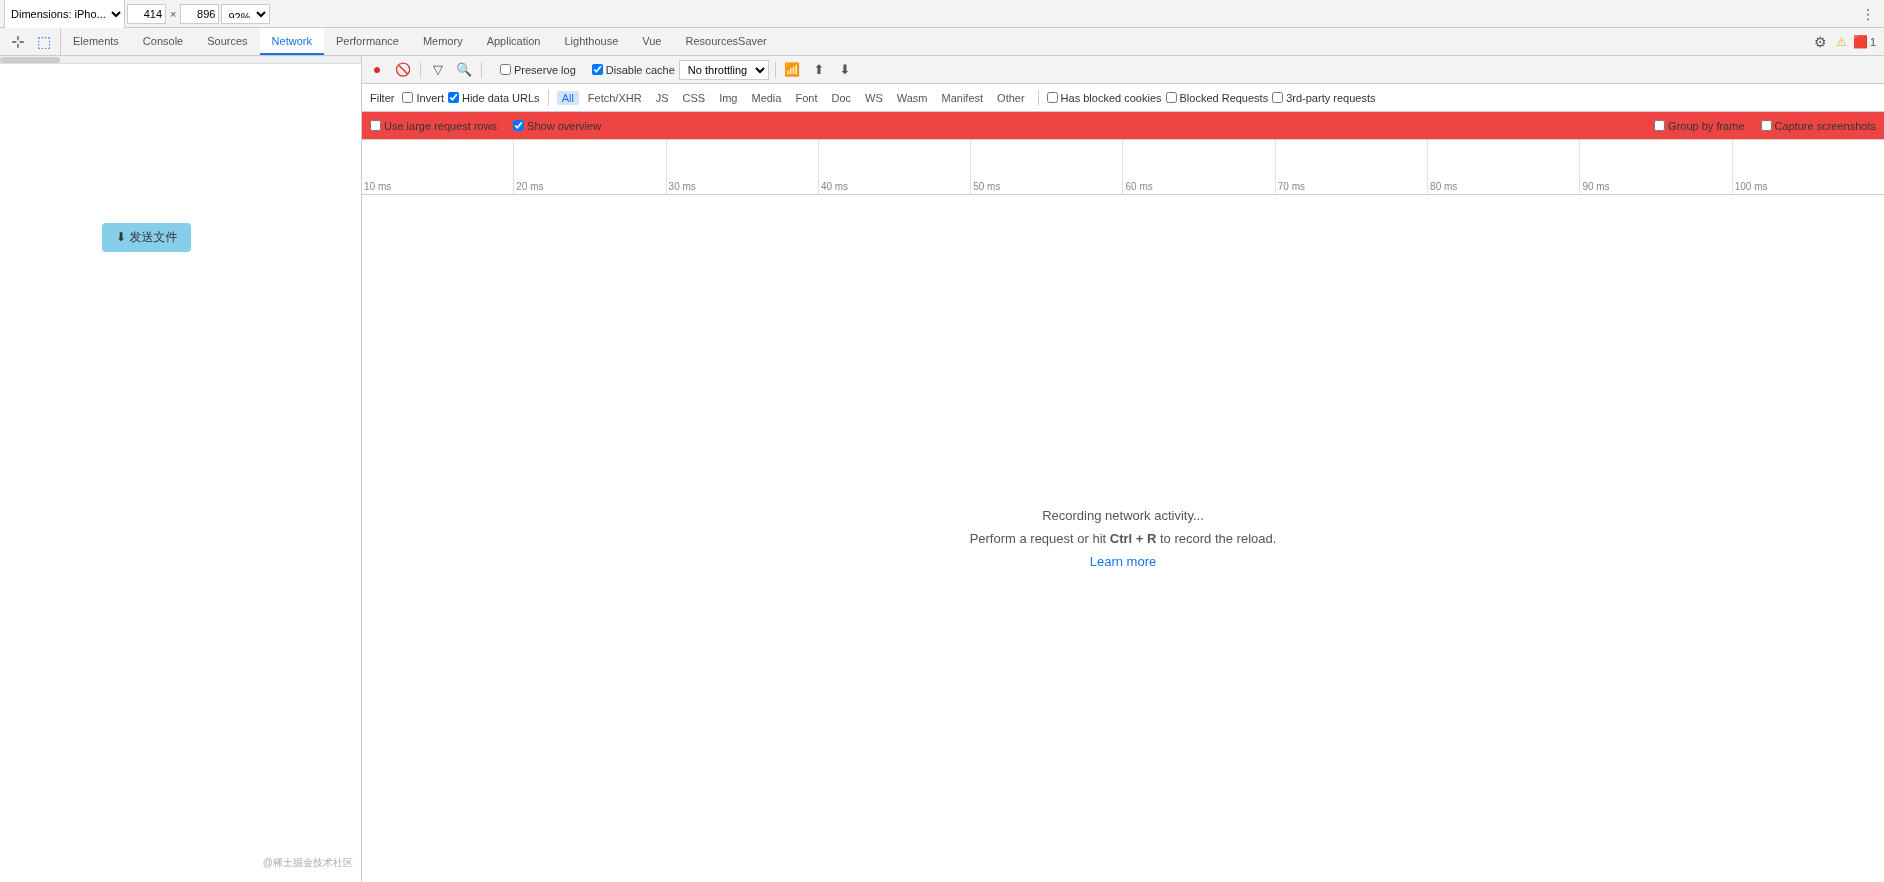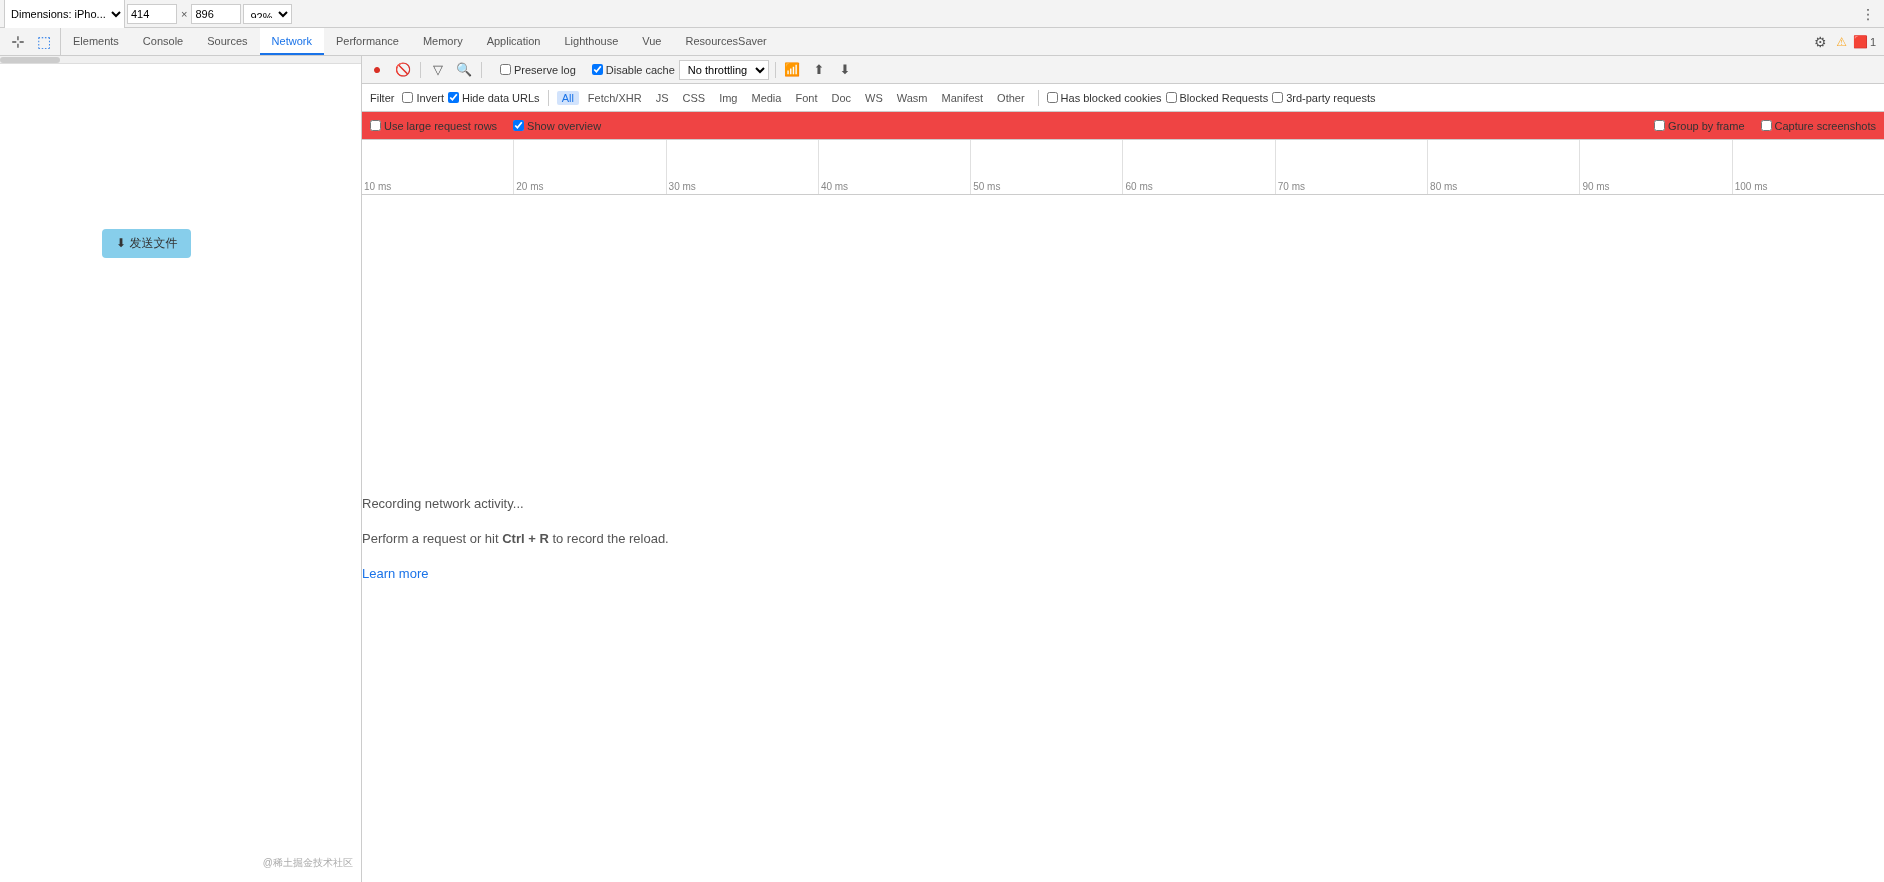--- a/index.html
+++ b/index.html
@@ -23,27 +23,27 @@
       color: #333;
     }
     .dimension-selector select {
       font-size: 11px;
       border: 1px solid #ccc;
       background: #fff;
       padding: 1px 2px;
       height: 36px;
     }
     .dimension-input {
-      width: 50px;
+      width: 39px;
       font-size: 11px;
       border: 1px solid #ccc;
       background: #fff;
       padding: 1px 3px;
       height: 20px;
-      text-align: left;
+      text-align: right;
     }
     .dim-x { font-size: 11px; color: #555; padding: 0 2px; }
     .zoom-selector {
       display: flex;
       align-items: center;
       gap: 2px;
     }
     .zoom-selector select {
       font-size: 11px;
       border: 1px solid #ccc;
@@ -165,21 +165,21 @@
     }
     .preview-content {
       flex: 1;
       position: relative;
       display: flex;
       align-items: center;
       justify-content: center;
     }
     .preview-button {
       position: absolute;
-      top: 165px;
+      top: 159px;
       left: 102px;
       background: #87ceeb;
       border: none;
       border-radius: 4px;
       padding: 6px 14px;
       font-size: 12px;
       color: #333;
       cursor: pointer;
       display: flex;
       align-items: center;
@@ -332,22 +332,23 @@
       color: #888;
       height: 100%;
     }
     .timeline-tick:first-child { border-left: none; }
 
     
     .network-empty-state {
       flex: 1;
       display: flex;
       flex-direction: column;
+      align-items: center;
       justify-content: center;
-      gap: 20px;
+      gap: 8px;
       color: #555;
       font-size: 13px;
     }
     .empty-main { color: #555; font-size: 13px; }
     .empty-sub { color: #555; font-size: 13px; }
     .empty-sub strong { font-weight: 600; }
     .empty-link { color: #1a73e8; text-decoration: none; font-size: 13px; }
   </style>
 </head>
 <body>

